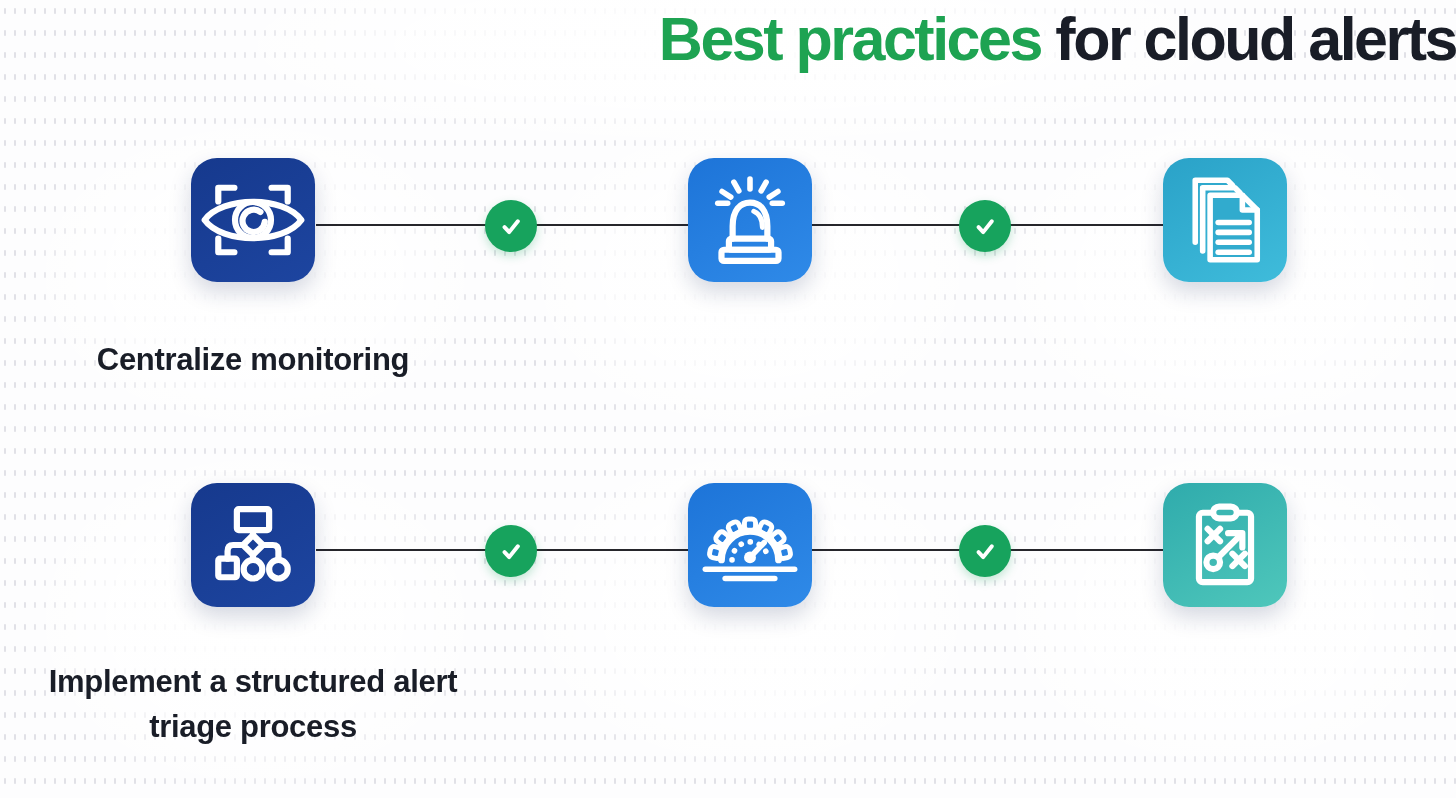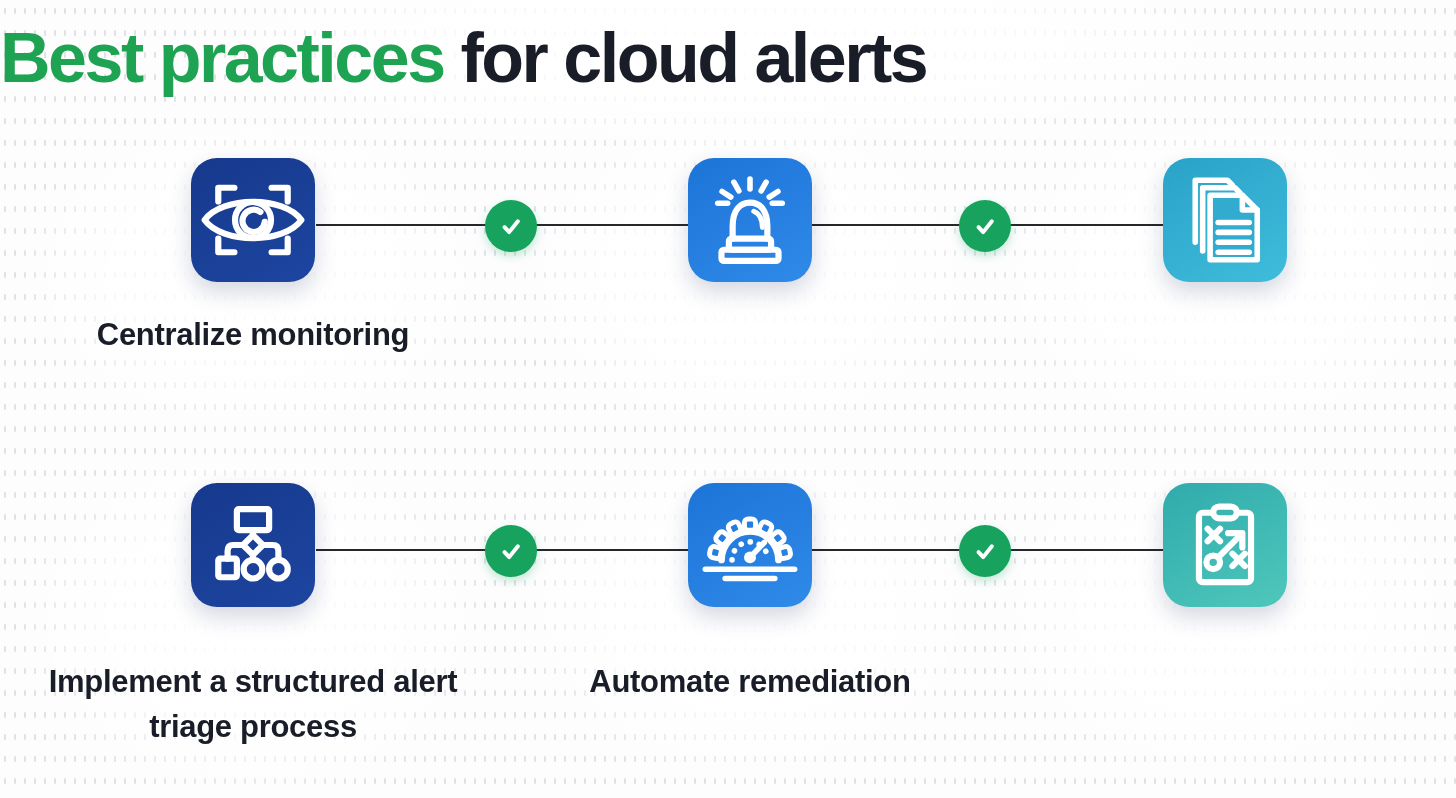--- a/index.html
+++ b/index.html
@@ -6,38 +6,38 @@
   body{
     width:1456px;height:798px;position:relative;overflow:hidden;
     font-family:"Liberation Sans","DejaVu Sans",sans-serif;
     background-color:var(--bg,#fdfdfe);
     background-image:radial-gradient(var(--dot,#e1e1e7) 1.2px, transparent 1.4px);
     background-size:10px 22px;
   }
   .glow{position:absolute;pointer-events:none;z-index:0;
     background:radial-gradient(ellipse at center, rgba(255,255,255,.95) 0%, rgba(255,255,255,.75) 45%, rgba(255,255,255,0) 72%);}
   h1.title{
-    position:absolute;top:18px;left:0;width:100%;margin:0;text-align:left;
-    font-size:70px;font-weight:800;letter-spacing:-2.5px;color:var(--ink,#191d27);z-index:2;
+    position:absolute;top:4px;left:0;width:100%;margin:0;text-align:right;
+    font-size:61px;font-weight:800;letter-spacing:-2.5px;color:var(--ink,#191d27);z-index:2;
   }
   h1.title .hl{color:var(--green,#1ea352);}
   .connector{position:absolute;height:2px;background:var(--line,#26262b);z-index:1;}
   .cell{position:absolute;width:440px;text-align:center;z-index:2;}
   .tile{
     width:124px;height:124px;border-radius:26px;margin:0 auto;
     display:flex;align-items:center;justify-content:center;
     box-shadow:0 10px 22px rgba(20,40,90,.18);
   }
   .tile svg{width:124px;height:124px;display:block;}
   .icon-stroke{fill:none;stroke:#fff;stroke-linecap:round;stroke-linejoin:round;}
   .label{
     margin:0 auto;font-weight:700;font-size:31px;line-height:45px;
     color:var(--ink,#191d27);letter-spacing:-.3px;
   }
-  .r1 .label{margin-top:30px;}
+  .r1 .label{margin-top:55px;}
   .r2 .label{margin-top:52px;}
   .check{
     position:absolute;width:52px;height:52px;border-radius:50%;z-index:2;
     background:var(--check,#17a35d);display:flex;align-items:center;justify-content:center;
     box-shadow:0 4px 10px rgba(23,163,93,.25);
   }
   .check svg{width:36px;height:36px;}
 </style>
 </head>
 <body>
@@ -168,21 +168,20 @@
         <rect x="45.5" y="29" width="9" height="9" rx="3" transform="rotate(52 50 62)"></rect>
         <rect x="45.5" y="29" width="9" height="9" rx="3" transform="rotate(78 50 62)"></rect>
       </g>
       <path class="icon-stroke" d="M35.5 62 A14.5 14.5 0 0 1 64.5 62" stroke-width="4.5" stroke-dasharray="0.1 7.5"></path>
       <path class="icon-stroke" d="M50 60 L61.5 48" stroke-width="4.5"></path>
       <circle cx="50" cy="60" r="4.8" fill="#fff"></circle>
       <path class="icon-stroke" d="M14 69.5 H86" stroke-width="4.5"></path>
       <path class="icon-stroke" d="M30 77 H70" stroke-width="4.5"></path>
     </svg>
   </div>
-  <p class="label">Automate remediation</p>
 </div>
 
 <div class="cell r2" style="left:1005px;top:483px;">
   <div class="tile" style="background: linear-gradient(150deg, rgb(47, 171, 172), rgb(79, 199, 187)); --tile-fill: #3bb7b3;">
     <svg viewBox="0 0 100 100">
       <g class="icon-stroke" stroke-width="5">
         <rect x="29" y="24" width="42" height="56" rx="3"></rect>
         <rect x="40.5" y="19" width="19" height="9.5" rx="4.75" style="fill:var(--tile-fill)"></rect>
         <path d="M36 37 L46 47"></path>
           <path d="M46 37 L36 47"></path>

